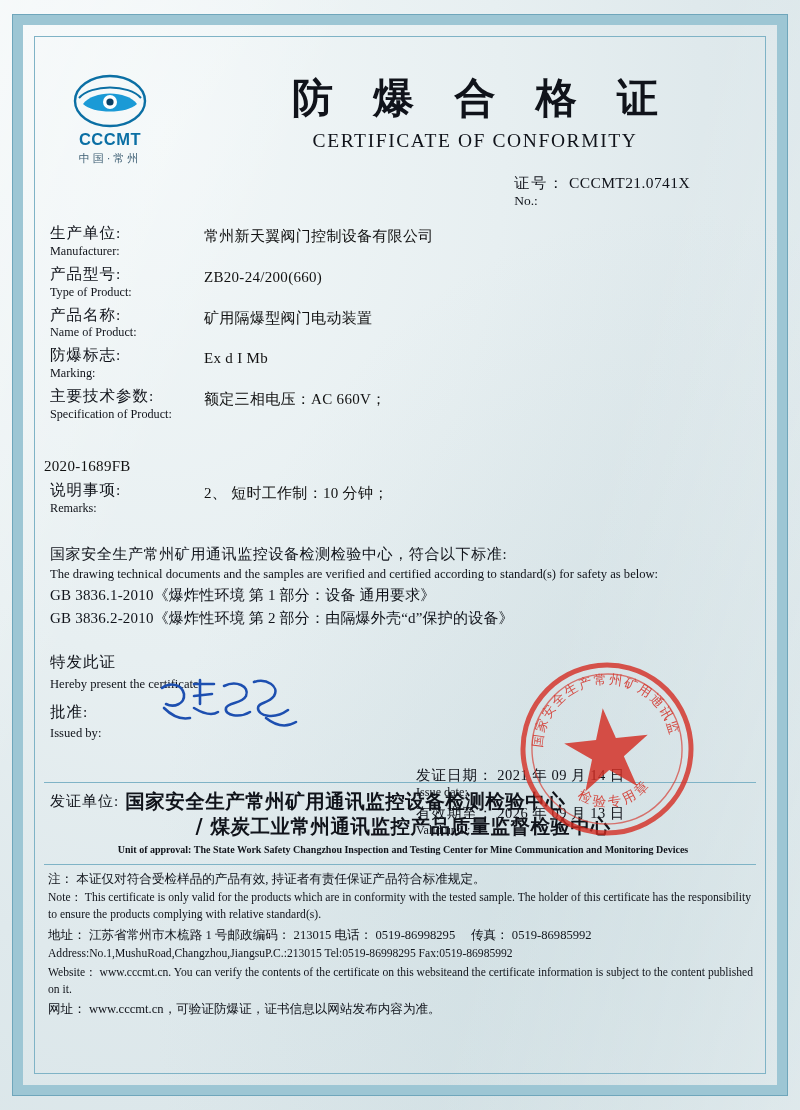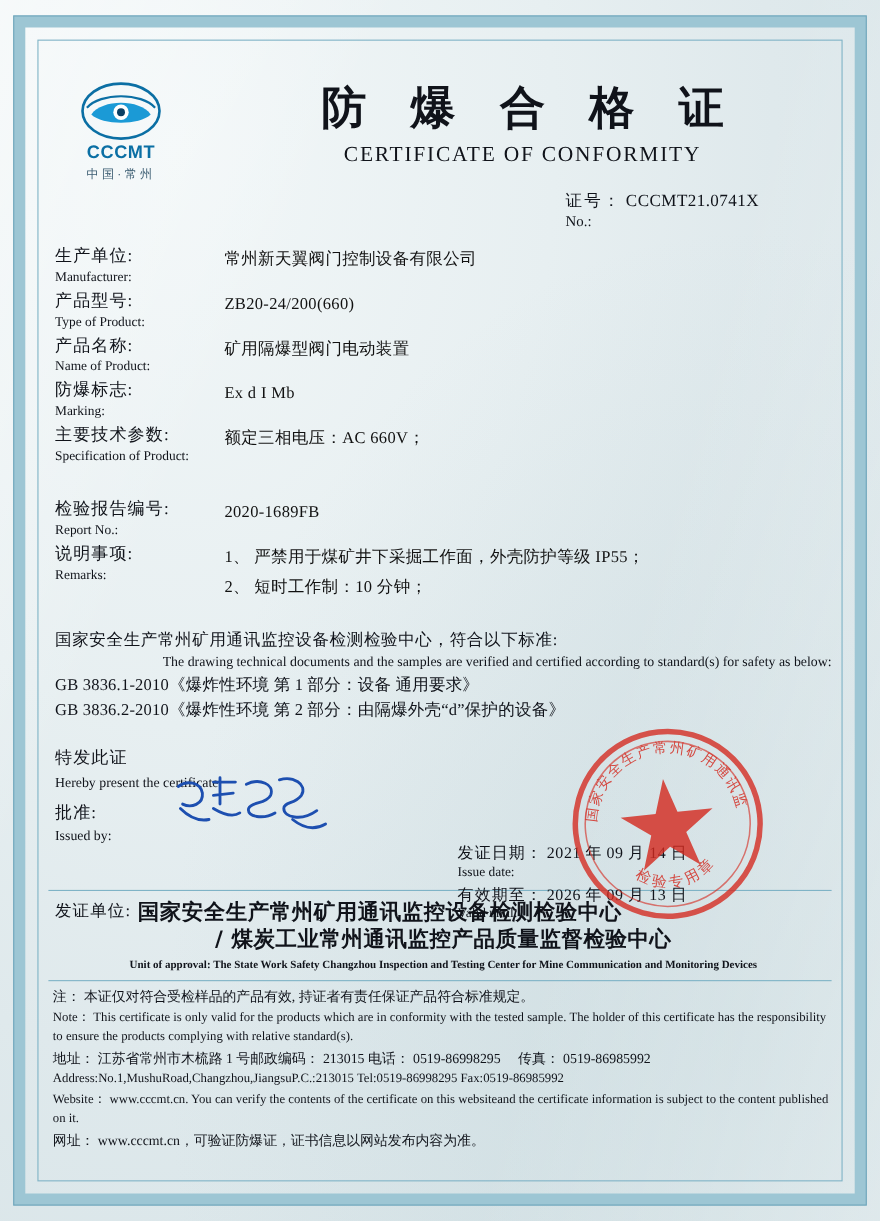--- a/index.html
+++ b/index.html
@@ -184,21 +184,20 @@
   }
   .standards .cn {
     font-size: 15px;
     color: #10131a;
     letter-spacing: 0.6px;
   }
   .standards .en {
     font-size: 12.6px;
     color: #10131a;
     margin-top: 3px;
-    text-align: right;
   }
   .standards .std {
     font-size: 15px;
     color: #10131a;
     margin-top: 4px;
     letter-spacing: 0.2px;
   }
 
   
   .hereby {
@@ -413,36 +412,31 @@
           <span class="en">Specification of Product:</span>
         </div>
         <div class="value">
           <span class="line">额定三相电压：AC 660V；</span>
         </div>
       </div>
 
       <div class="gap-lg"></div>
 
       <div class="row">
-        <div class="label">
-          <span class="cn">检验报告编号:</span>
-          <span class="en">Report No.:</span>
-        </div>
         <div class="value">
           <span class="line">2020-1689FB</span>
         </div>
       </div>
 
       <div class="row">
         <div class="label">
           <span class="cn">说明事项:</span>
           <span class="en">Remarks:</span>
         </div>
         <div class="value">
-          <span class="line">1、 严禁用于煤矿井下采掘工作面，外壳防护等级 IP55；</span>
           <span class="line">2、 短时工作制：10 分钟；</span>
         </div>
       </div>
 
     </div>
 
     <div class="standards">
       <div class="cn">国家安全生产常州矿用通讯监控设备检测检验中心，符合以下标准:</div>
       <div class="en">The drawing technical documents and the samples are verified and certified according to standard(s) for safety as below:</div>
       <div class="std">GB 3836.1-2010《爆炸性环境 第 1 部分：设备 通用要求》</div>

